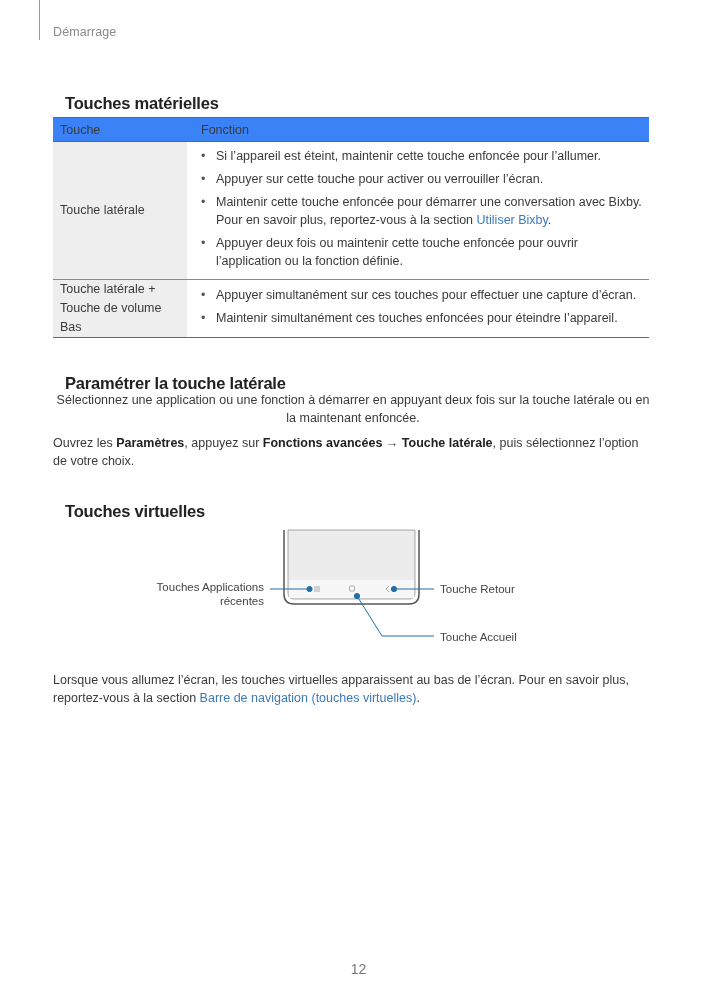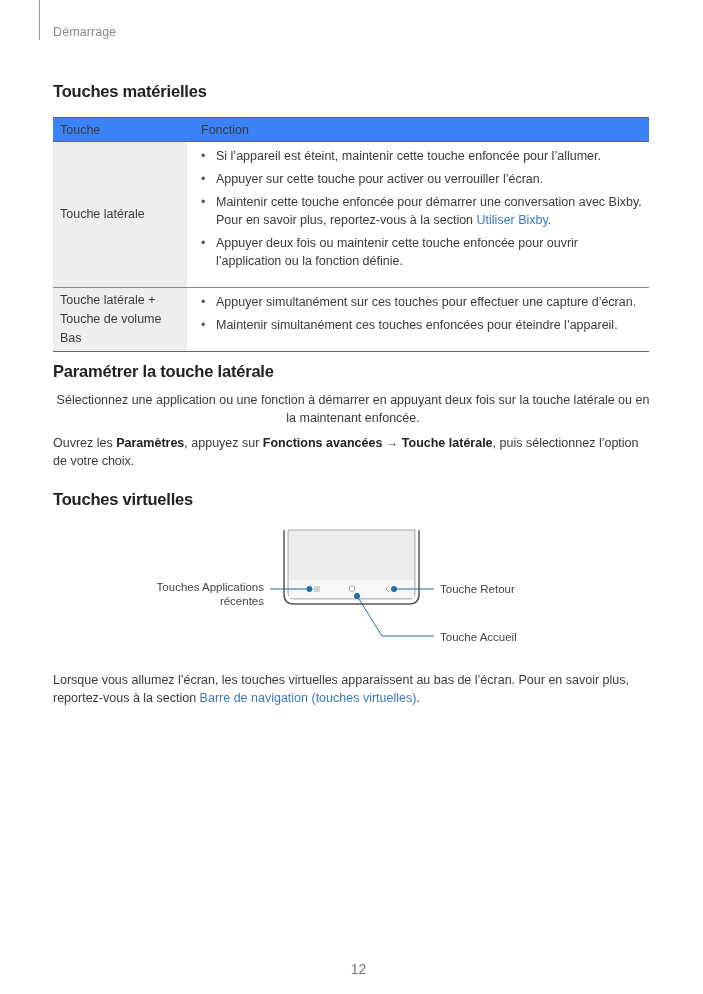--- a/index.html
+++ b/index.html
@@ -4,39 +4,39 @@
 <style>
   html, body { margin: 0; padding: 0; background: #ffffff; }
   body {
     width: 703px; height: 994px; position: relative; overflow: hidden;
     font-family: "Liberation Sans", "DejaVu Sans", sans-serif;
     color: #3a3a3a;
   }
   .vline { position: absolute; left: 39px; top: 0; width: 1px; height: 40px; background: #9a9a9a; }
   .running-head { position: absolute; left: 53px; top: 25px; font-size: 12.5px; color: #8a8a8a; letter-spacing: 0.1px; }
   h2 {
-    position: absolute; left: 53px; margin: 0; font-weight: bold;
+    position: absolute; left: 53px; margin: 12px; font-weight: bold;
     font-size: 16.5px; color: #222; letter-spacing: -0.2px;
   }
   #h-materials { top: 82px; }
   #h-param { top: 362px; }
   #h-virtual { top: 490px; }
 
   table.keys {
     position: absolute; left: 53px; top: 117px; width: 596px;
     border-collapse: collapse; font-size: 12.5px; color: #3a3a3a;
   }
   table.keys th {
     text-align: left; font-weight: normal; background: #3b82f6;
     border-top: 1.5px solid #666; border-bottom: 1.5px solid #666;
     padding: 4px 7px 3px 7px; height: 16px;
   }
   table.keys td { vertical-align: middle; padding: 0; }
   table.keys td.key { background: #eeeeee; width: 120px; padding: 0 7px; line-height: 19px; }
-  table.keys td.func { padding: 3px 7px 12px 14px; }
+  table.keys td.func { padding: 3px 7px 4px 14px; }
   table.keys tr.row1 td { border-bottom: 1px solid #8a8a8a; }
   table.keys tr.row2 td { border-bottom: 1.5px solid #666; }
   ul.bullets { list-style: none; margin: 0; padding: 0; }
   ul.bullets li { position: relative; padding-left: 15px; line-height: 18px; margin: 2px 0 5px 0; }
   ul.bullets li::before { content: "•"; position: absolute; left: 0; top: 0; color: #555; }
   .link { color: #3a7ab8; }
 
   p.body {
     position: absolute; left: 53px; width: 600px; margin: 0;
     font-size: 12.5px; line-height: 18px; color: #3a3a3a;

